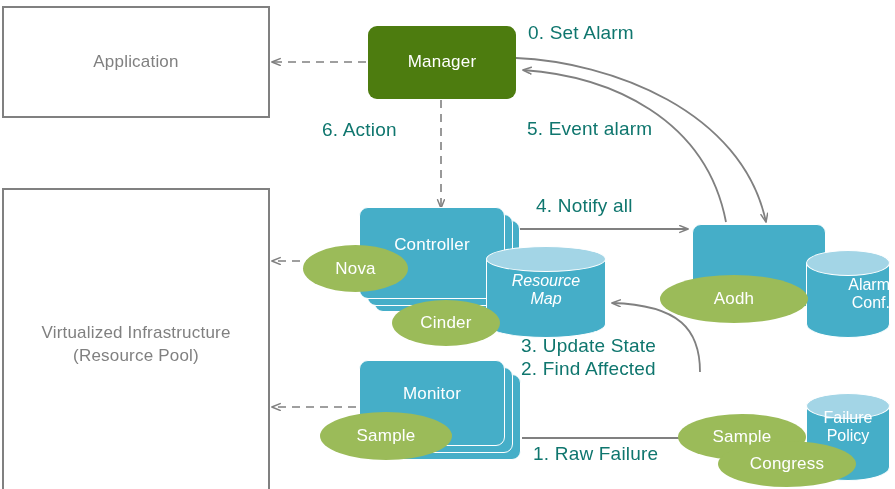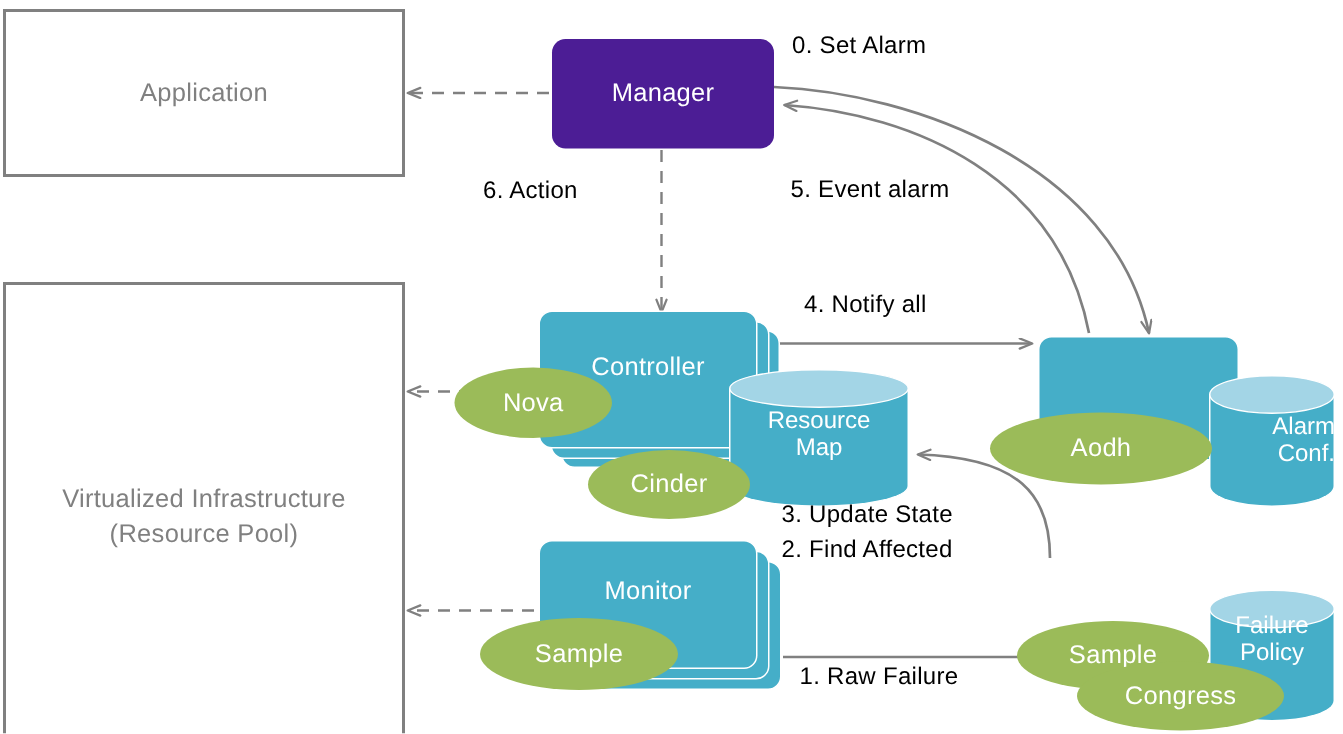--- a/index.html
+++ b/index.html
@@ -43,21 +43,21 @@
   .rbox {
     position: absolute;
     border-radius: 9px;
     box-sizing: border-box;
   }
   .rbox.teal {
     background: #45AEC8;
     border: 1.5px solid #ffffff;
   }
   .rbox.gray {
-    background: #4c1d95;
+    background: #4d7c0f;
   }
   .rbox .blabel {
     position: absolute;
     left: 0;
     right: 0;
     color: #ffffff;
     font-size: 17px;
     text-align: center;
     letter-spacing: 0.2px;
   }
@@ -105,22 +105,22 @@
     position: absolute;
     left: 0;
     right: 0;
     color: #ffffff;
     font-size: 16px;
     text-align: center;
     line-height: 1.15;
   }
   .edge-label {
     position: absolute;
-    color: #000000;
-    font-size: 16px;
+    color: #0f766e;
+    font-size: 19px;
     white-space: nowrap;
     letter-spacing: 0.2px;
   }
 </style>
 </head>
 <body>
 
 <div id="canvas">
 
   <svg class="svg-layer" viewBox="0 0 895 489">
@@ -169,21 +169,21 @@
 
   <div class="rbox teal" style="left:374px; top:220px; width:146px; height:92px;"></div>
   <div class="rbox teal" style="left:367px; top:214px; width:146px; height:92px;"></div>
   <div class="rbox teal" style="left:359px; top:207px; width:146px; height:92px;">
     <span class="blabel" style="top:27px;">Controller</span>
   </div>
 
   <div class="cyl" style="left:486px; top:246px; width:120px; height:92px;">
     <div class="cyl-body" style="top:13px; height:79px;"></div>
     <div class="cyl-top"></div>
-    <div class="cyl-label" style="top:26px;">
+    <div class="cyl-label" style="top:26px;font-style:italic;">
       <span>Resource</span><br>
       <span>Map</span>
     </div>
   </div>
 
   <div class="ellipse" style="left:303px; top:245px; width:105px; height:47px;">
     <span class="elabel">Nova</span>
   </div>
   <div class="ellipse" style="left:392px; top:300px; width:108px; height:46px;">
     <span class="elabel">Cinder</span>

